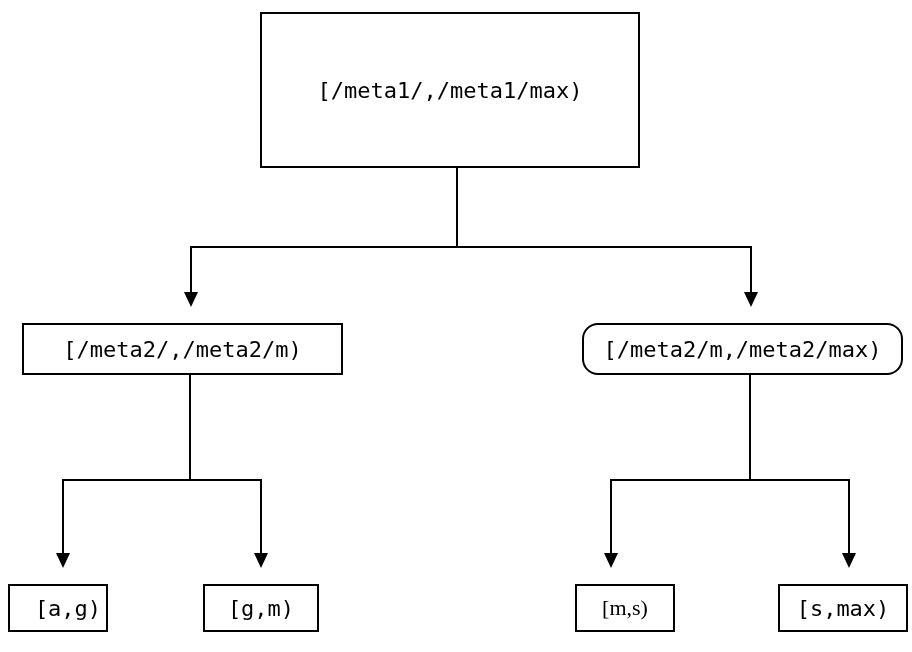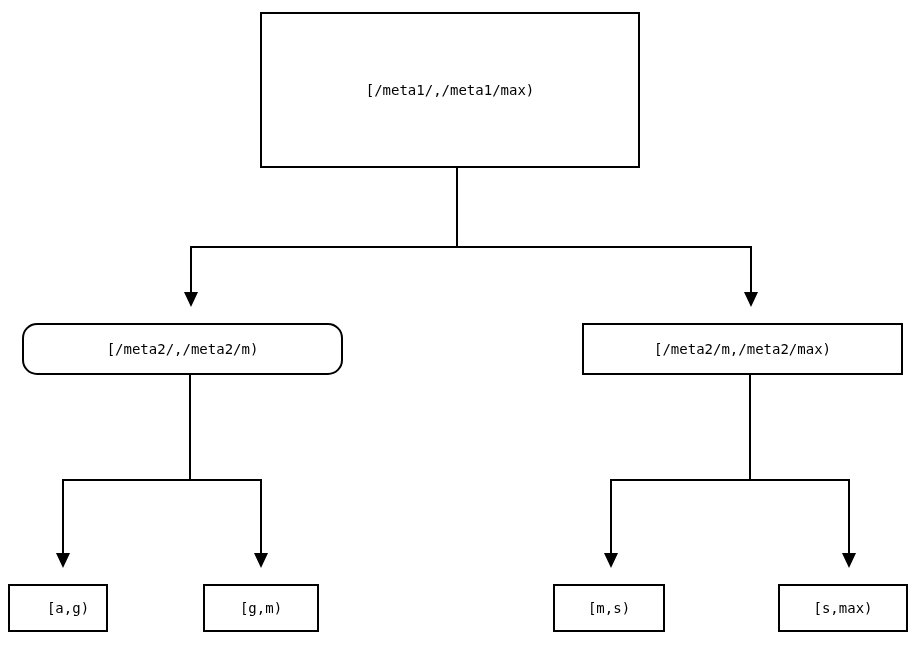--- a/index.html
+++ b/index.html
@@ -18,39 +18,39 @@
   }
   .node {
     position: absolute;
     box-sizing: border-box;
     border: 2px solid var(--line);
     background: var(--background);
     color: var(--text);
     display: flex;
     align-items: center;
     justify-content: center;
-    font-size: 14px;
+    font-size: 22px;
     white-space: nowrap;
   }
   .line { position: absolute; background: var(--line); }
   .arrow {
     position: absolute;
     width: 0; height: 0;
     border-left: 7px solid transparent;
     border-right: 7px solid transparent;
     border-top: 15px solid var(--line);
   }
 
   
   #node-root  { left: 260px; top: 12px;  width: 380px; height: 156px; }
-  #node-l     { left: 22px;  top: 323px; width: 321px; height: 52px; border-radius: 15px;  }
-  #node-r     { left: 582px; top: 323px; width: 321px; height: 52px;  }
+  #node-l     { left: 22px;  top: 323px; width: 321px; height: 52px;  }
+  #node-r     { left: 582px; top: 323px; width: 321px; height: 52px; border-radius: 16px;  }
   #node-ll    { left: 8px;   top: 584px; width: 100px; height: 48px; padding-left: 20px;  }
   #node-lr    { left: 203px; top: 584px; width: 116px; height: 48px;  }
-  #node-rl    { left: 553px; top: 584px; width: 112px; height: 48px;  }
+  #node-rl    { left: 575px; top: 584px; width: 100px; height: 48px; font-family: Liberation Serif, serif;  }
   #node-rr    { left: 778px; top: 584px; width: 130px; height: 48px;  }
 
   
   #stem-root  { left: 456px; top: 168px; width: 2px;   height: 80px; }
   #bar-1      { left: 190px; top: 246px; width: 562px; height: 2px;  }
   #leg-1l     { left: 190px; top: 246px; width: 2px;   height: 46px; }
   #leg-1r     { left: 750px; top: 246px; width: 2px;   height: 46px; }
   #arr-1l     { left: 184px; top: 292px; }
   #arr-1r     { left: 744px; top: 292px; }
 

